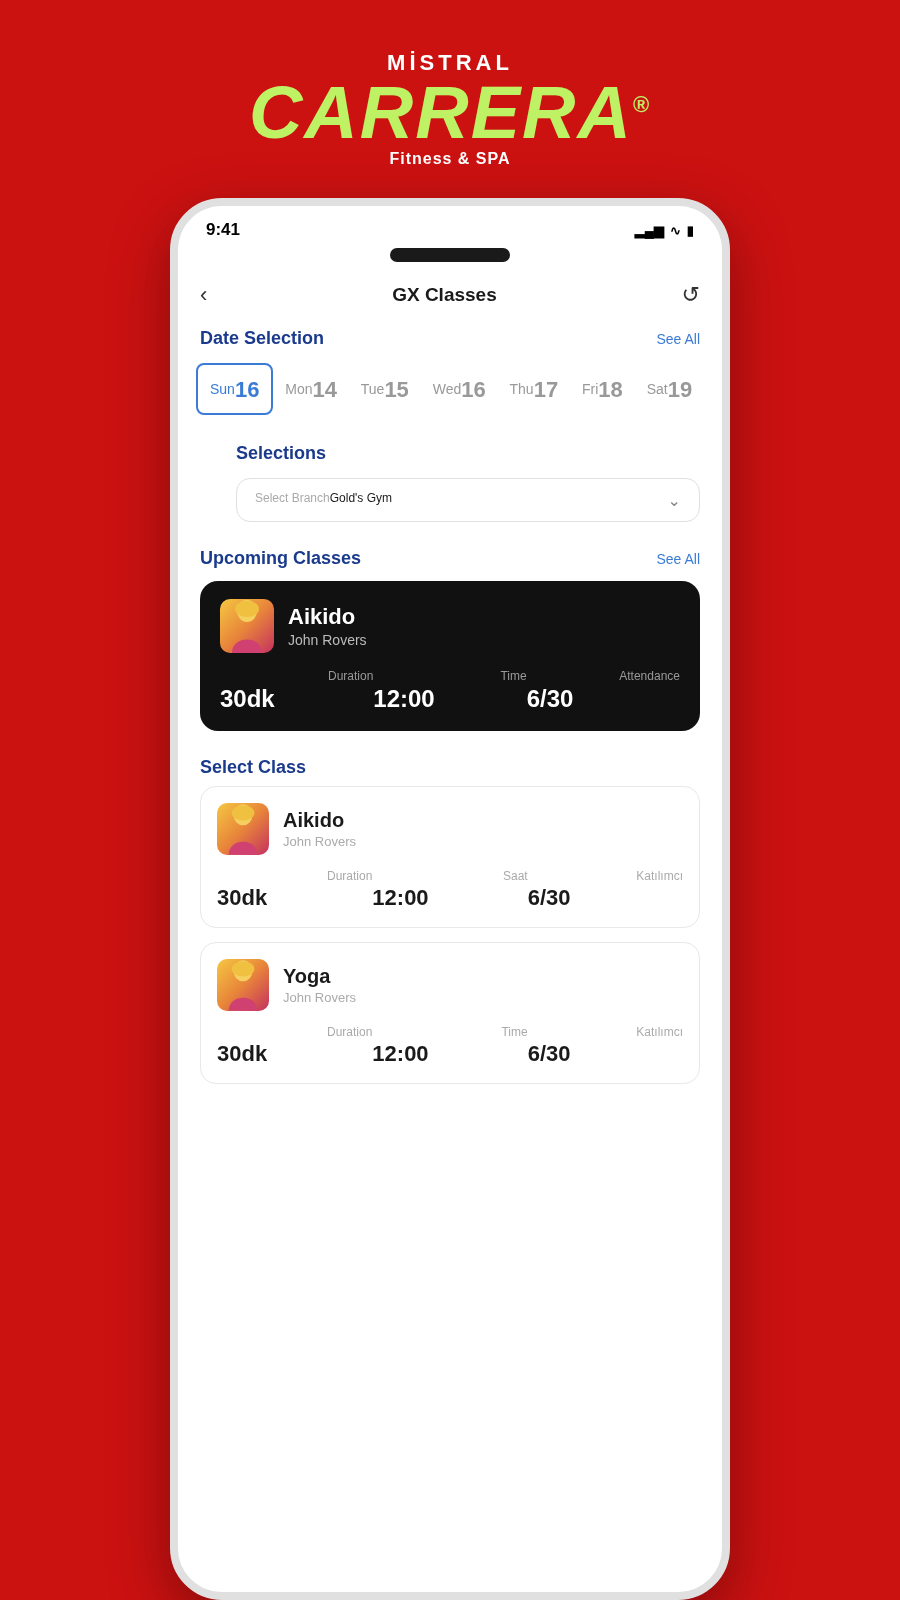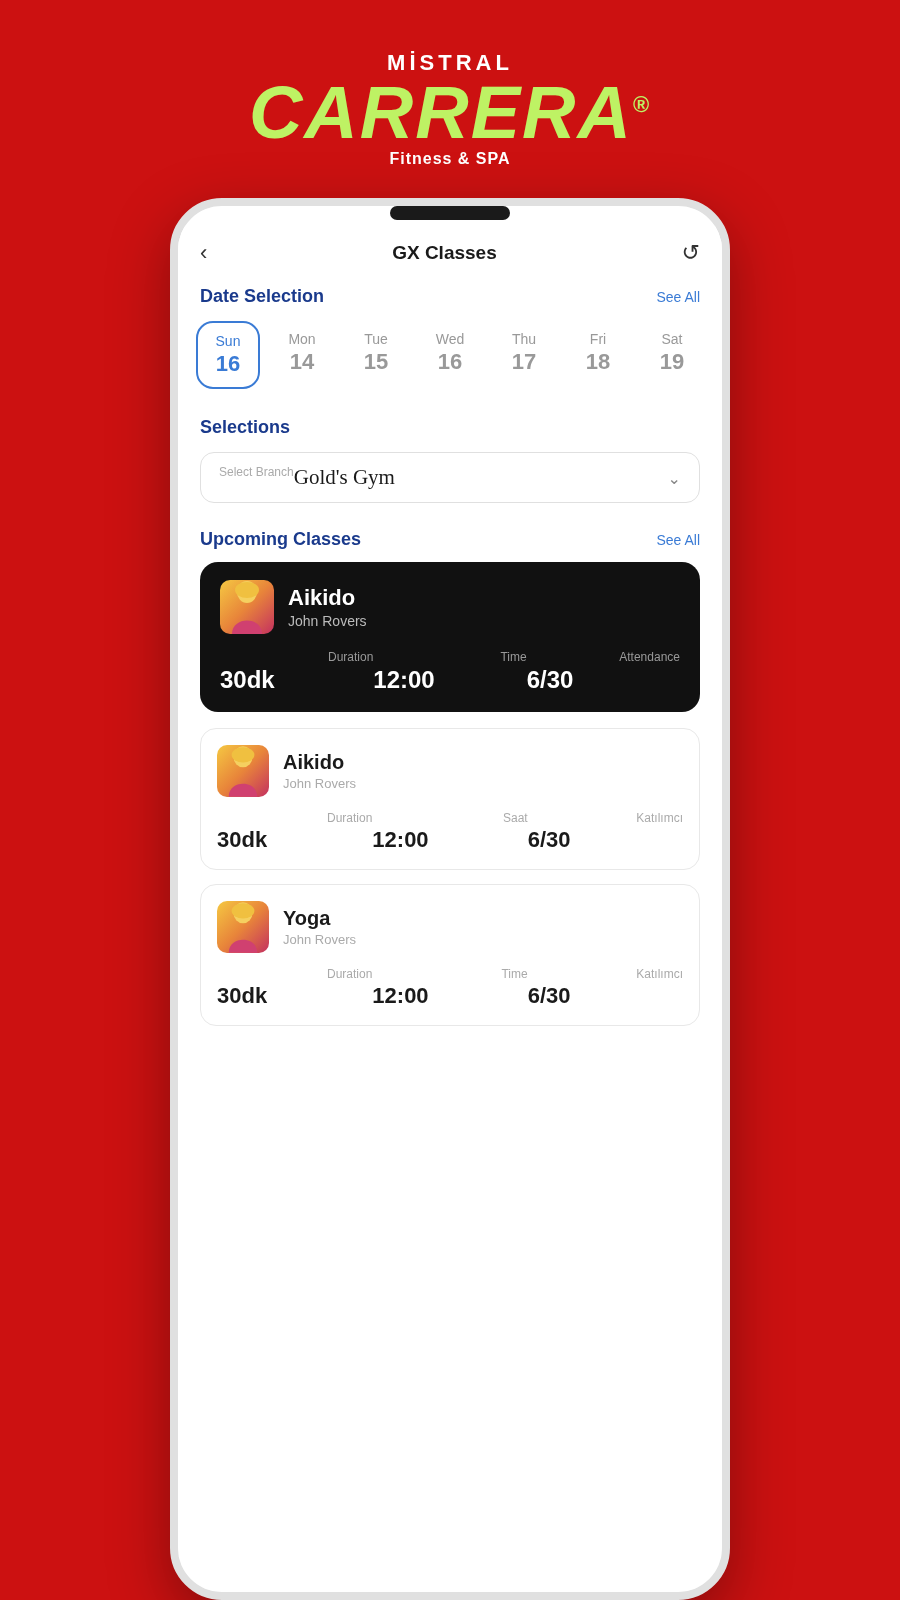--- a/index.html
+++ b/index.html
@@ -137,24 +137,24 @@
 
     
     .date-selector {
       display: flex;
       gap: 0px;
       padding: 6px 18px 14px;
       justify-content: space-between;
     }
     .date-item {
       display: flex;
-      flex-direction: column;
+      flex-direction: row;
       align-items: center;
       padding: 10px 12px;
-      border-radius: 17px;
+      border-radius: 8px;
       cursor: pointer;
       min-width: 64px;
     }
     .date-item.selected {
       border: 2.5px solid #3a7bd5;
     }
     .date-day-name {
       font-size: 14px;
       color: #999;
       font-weight: 500;
@@ -164,43 +164,42 @@
       font-weight: 700;
       color: #999;
       margin-top: 2px;
     }
     .date-item.selected .date-day-name,
     .date-item.selected .date-day-num {
       color: #3a7bd5;
     }
 
     
-    .selections-section { padding: 4px 0 0; }
+    .selections-section { padding: 4px 0 0; margin-left: 36px; }
 
     
     .branch-dropdown {
       margin: 6px 22px 16px;
       border: 1.5px solid #e0e0e0;
       border-radius: 14px;
       padding: 12px 16px 12px 18px;
       display: flex;
       flex-direction: row;
       position: relative;
       cursor: pointer;
     }
     .branch-label {
       font-size: 12px;
       color: #aaa;
       margin-bottom: 4px;
     }
     .branch-value {
-      font-size: 21px;
+      font-size: 12px;
       color: #1a1a1a;
       font-weight: 500;
-      font-family: Liberation Serif, serif;
     }
     .branch-chevron {
       position: absolute;
       right: 18px;
       top: 50%;
       transform: translateY(-50%);
       color: #888;
       font-size: 16px;
     }
 
@@ -314,20 +313,28 @@
 <div class="logo-area">
   <span class="logo-mistral">MİSTRAL</span>
   <div class="logo-carrera">
     <span>CARRERA</span><span class="logo-reg">®</span>
   </div>
   <span class="logo-subtitle">Fitness &amp; SPA</span>
 </div>
 
 <div class="phone-frame">
 
+  <div class="status-bar">
+    <span class="status-time">9:41</span>
+    <div class="status-icons">
+      <span>▂▄▆</span>
+      <span>∿</span>
+      <span>▮</span>
+    </div>
+  </div>
 
   <div class="notch-bar">
     <div class="notch-pill"></div>
   </div>
 
   <div class="screen">
 
     <div class="top-nav">
       <span class="nav-back">‹</span>
       <span class="nav-title">GX Classes</span>
@@ -410,20 +417,23 @@
           <div class="stat-label">Time</div>
           <div class="stat-value">12:00</div>
         </div>
         <div class="stat-col">
           <div class="stat-label">Attendance</div>
           <div class="stat-value">6/30</div>
         </div>
       </div>
     </div>
 
+    <div class="section-header">
+      <span class="section-title">Select Class</span>
+    </div>
 
     <div class="class-list">
 
     <div class="class-list-item">
     <div class="class-list-header">
       <div class="class-list-avatar">
         <svg width="38" height="52" viewBox="0 0 40 54" fill="none" xmlns="http://www.w3.org/2000/svg">
           <ellipse cx="20" cy="12" rx="10" ry="11" fill="#f5d060"></ellipse>
           <path d="M5 54 C5 36 35 36 35 54Z" fill="#d04070"></path>
           <ellipse cx="20" cy="10" rx="12" ry="8" fill="#f0c040"></ellipse>

